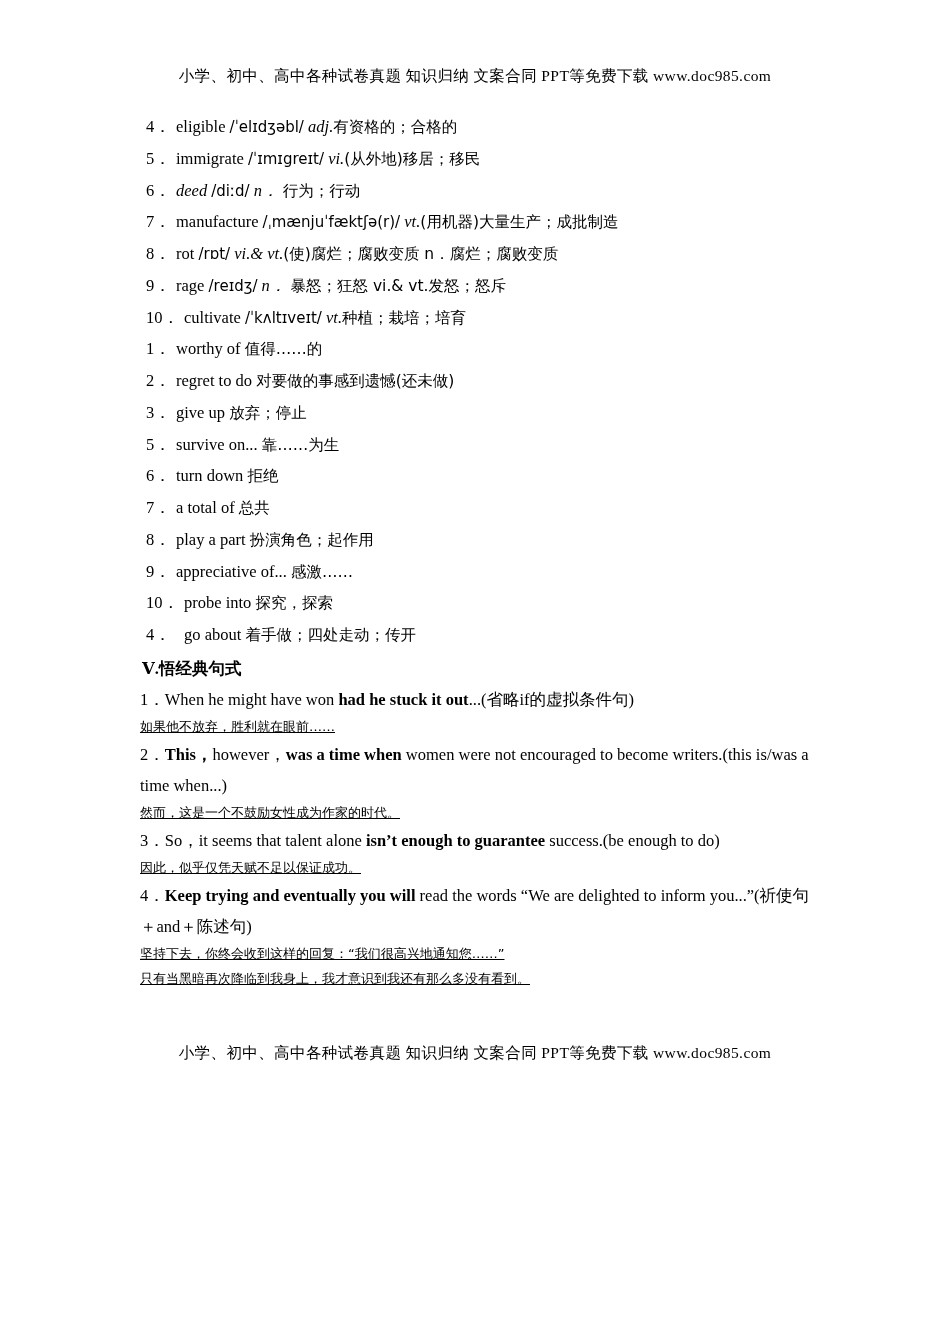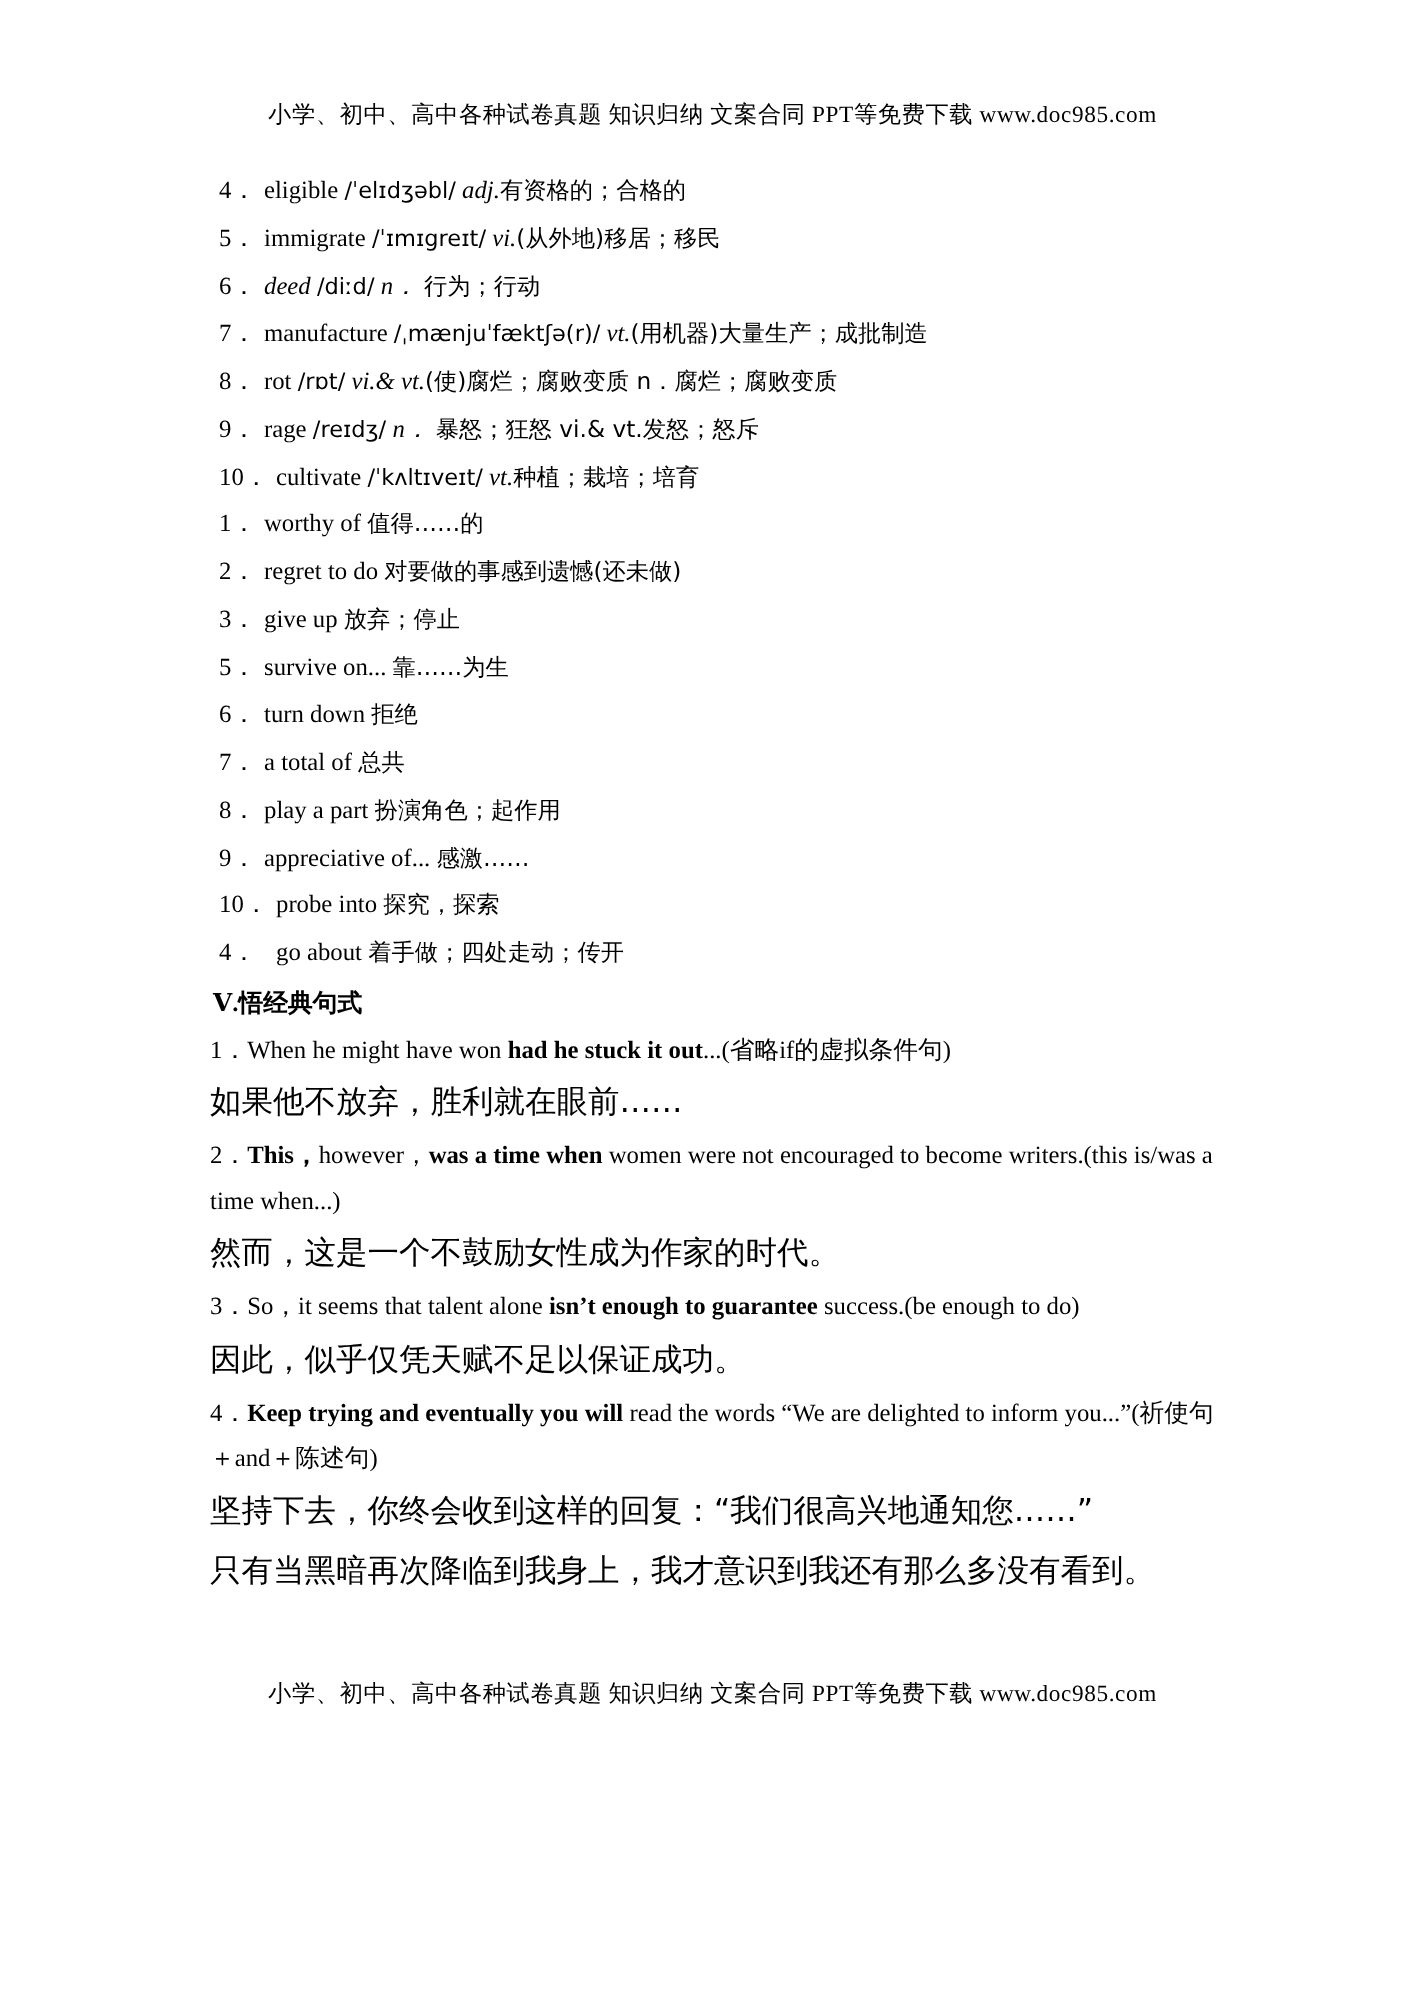--- a/index.html
+++ b/index.html
@@ -74,23 +74,24 @@
     font-family: "DejaVu Sans", sans-serif;
     font-size: 15.5px;
   }
   .sent {
     font-size: 16.5px;
     line-height: 1.85;
     margin: 0;
   }
   .sent-cn {
     font-family: "DejaVu Sans", sans-serif;
-    font-size: 21px;
+    font-size: 13px;
     line-height: 1.9;
     margin: 0;
+    text-decoration: underline;
   }
   b { font-weight: bold; }
 </style>
 </head>
 <body>
 
 <div class="page">
 
   <div class="header-note">小学、初中、高中各种试卷真题 知识归纳 文案合同 PPT等免费下载    www.doc985.com</div>
 

